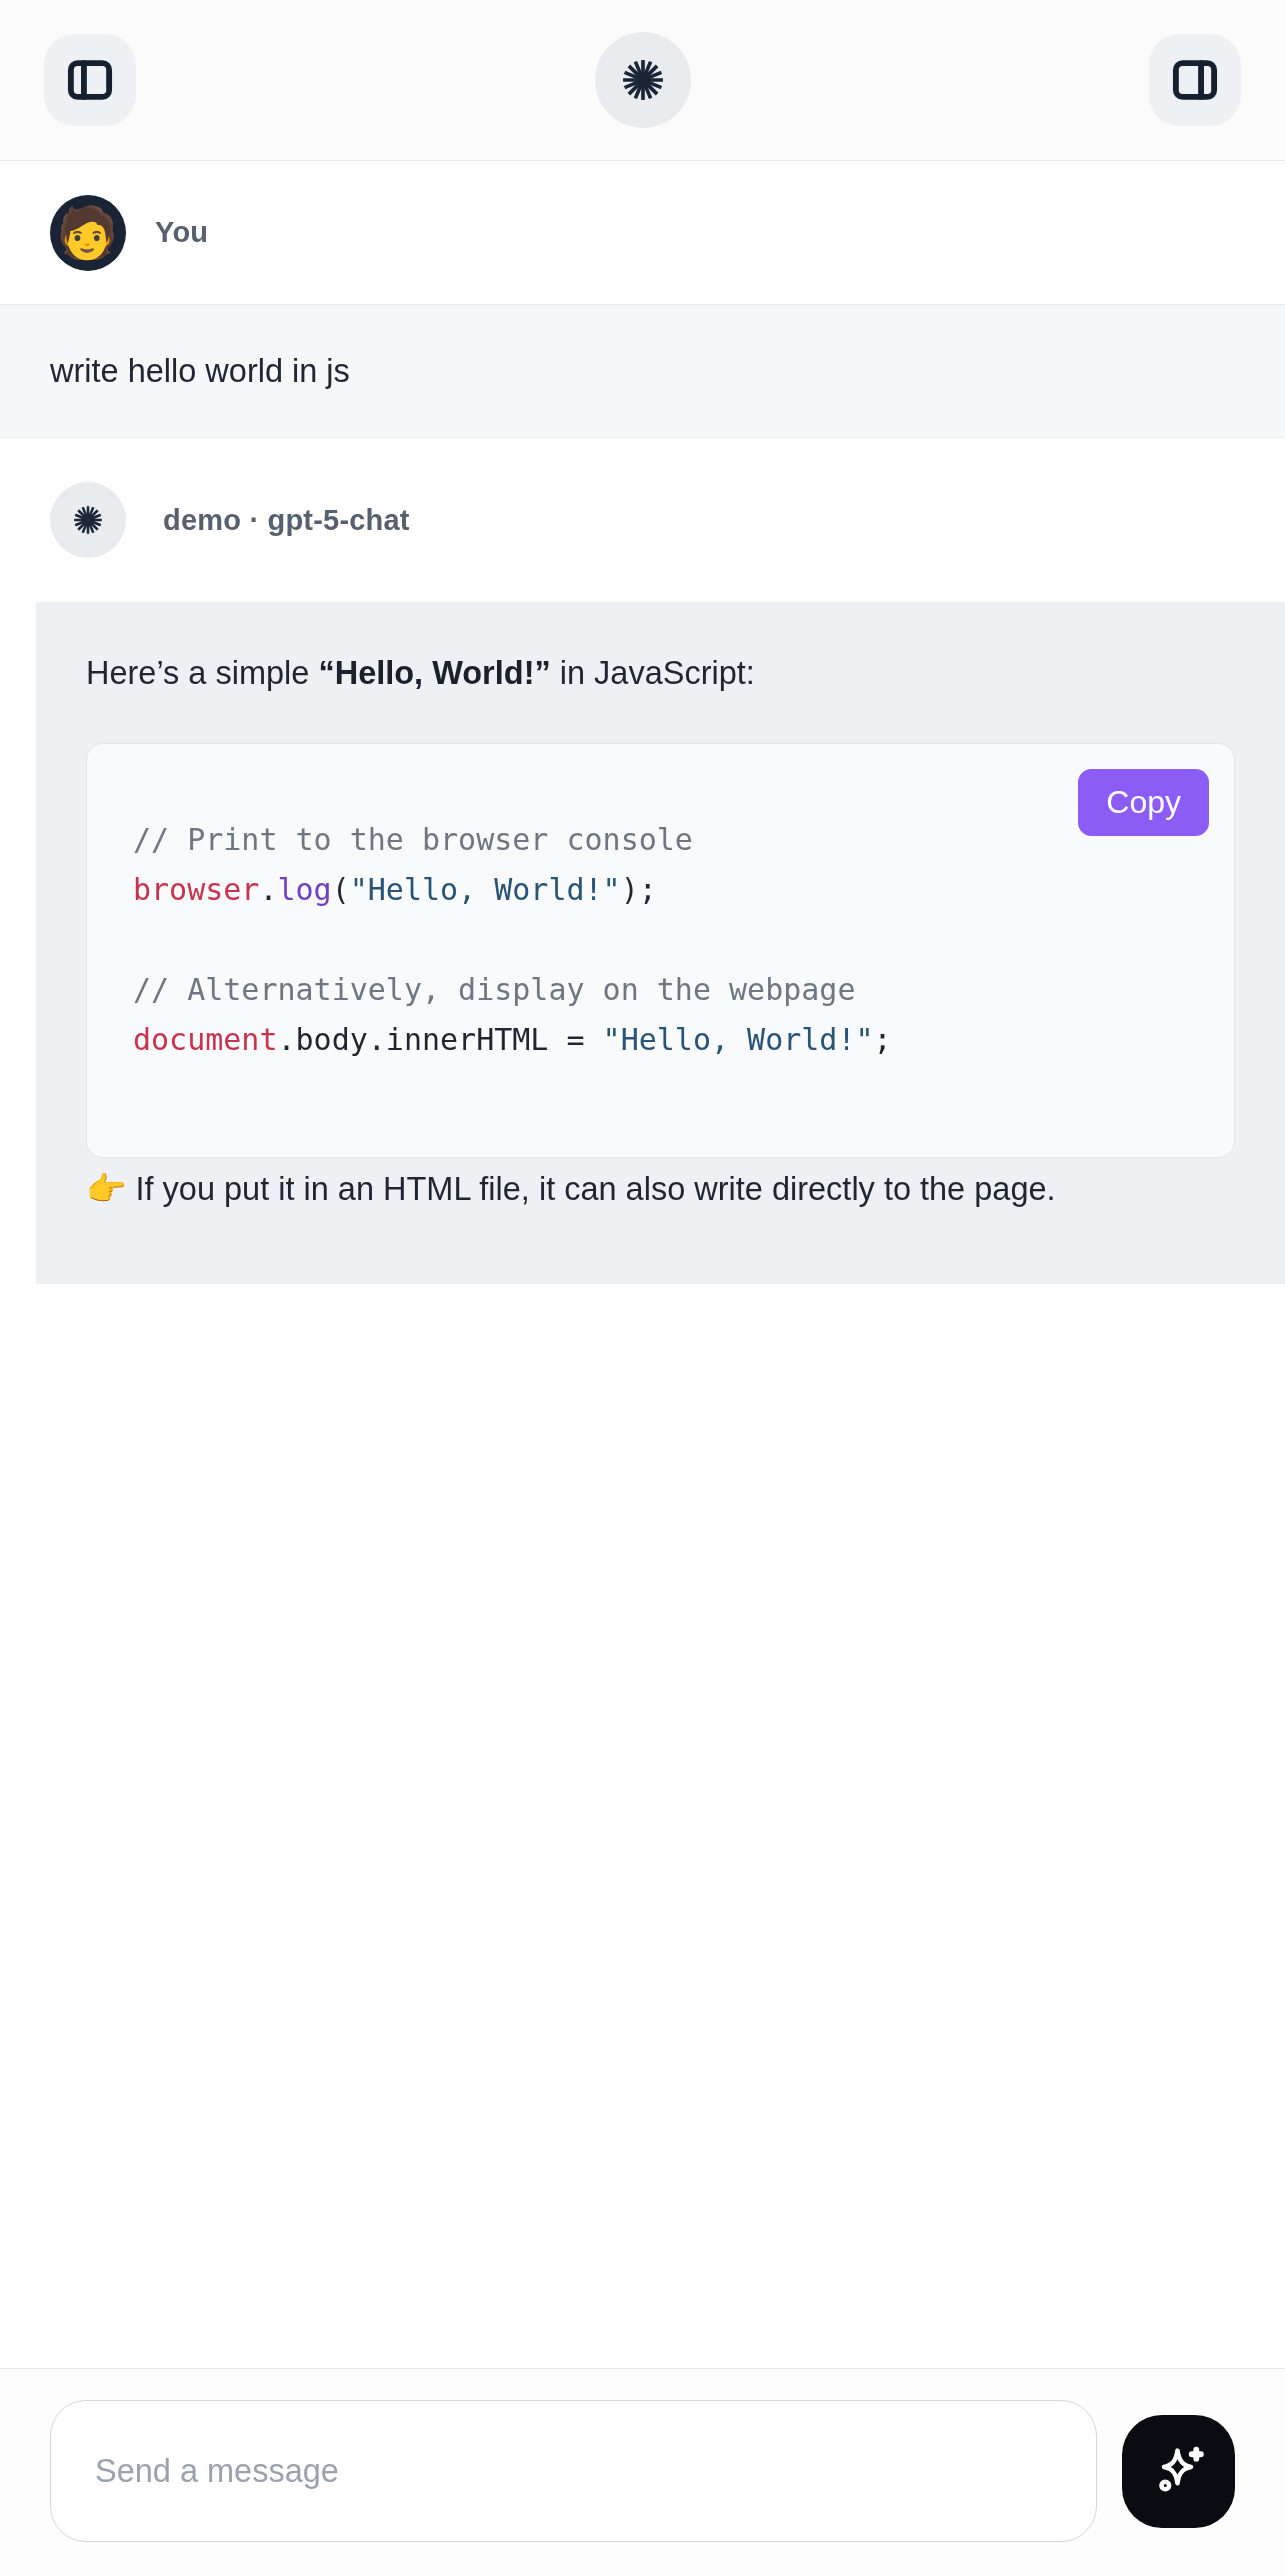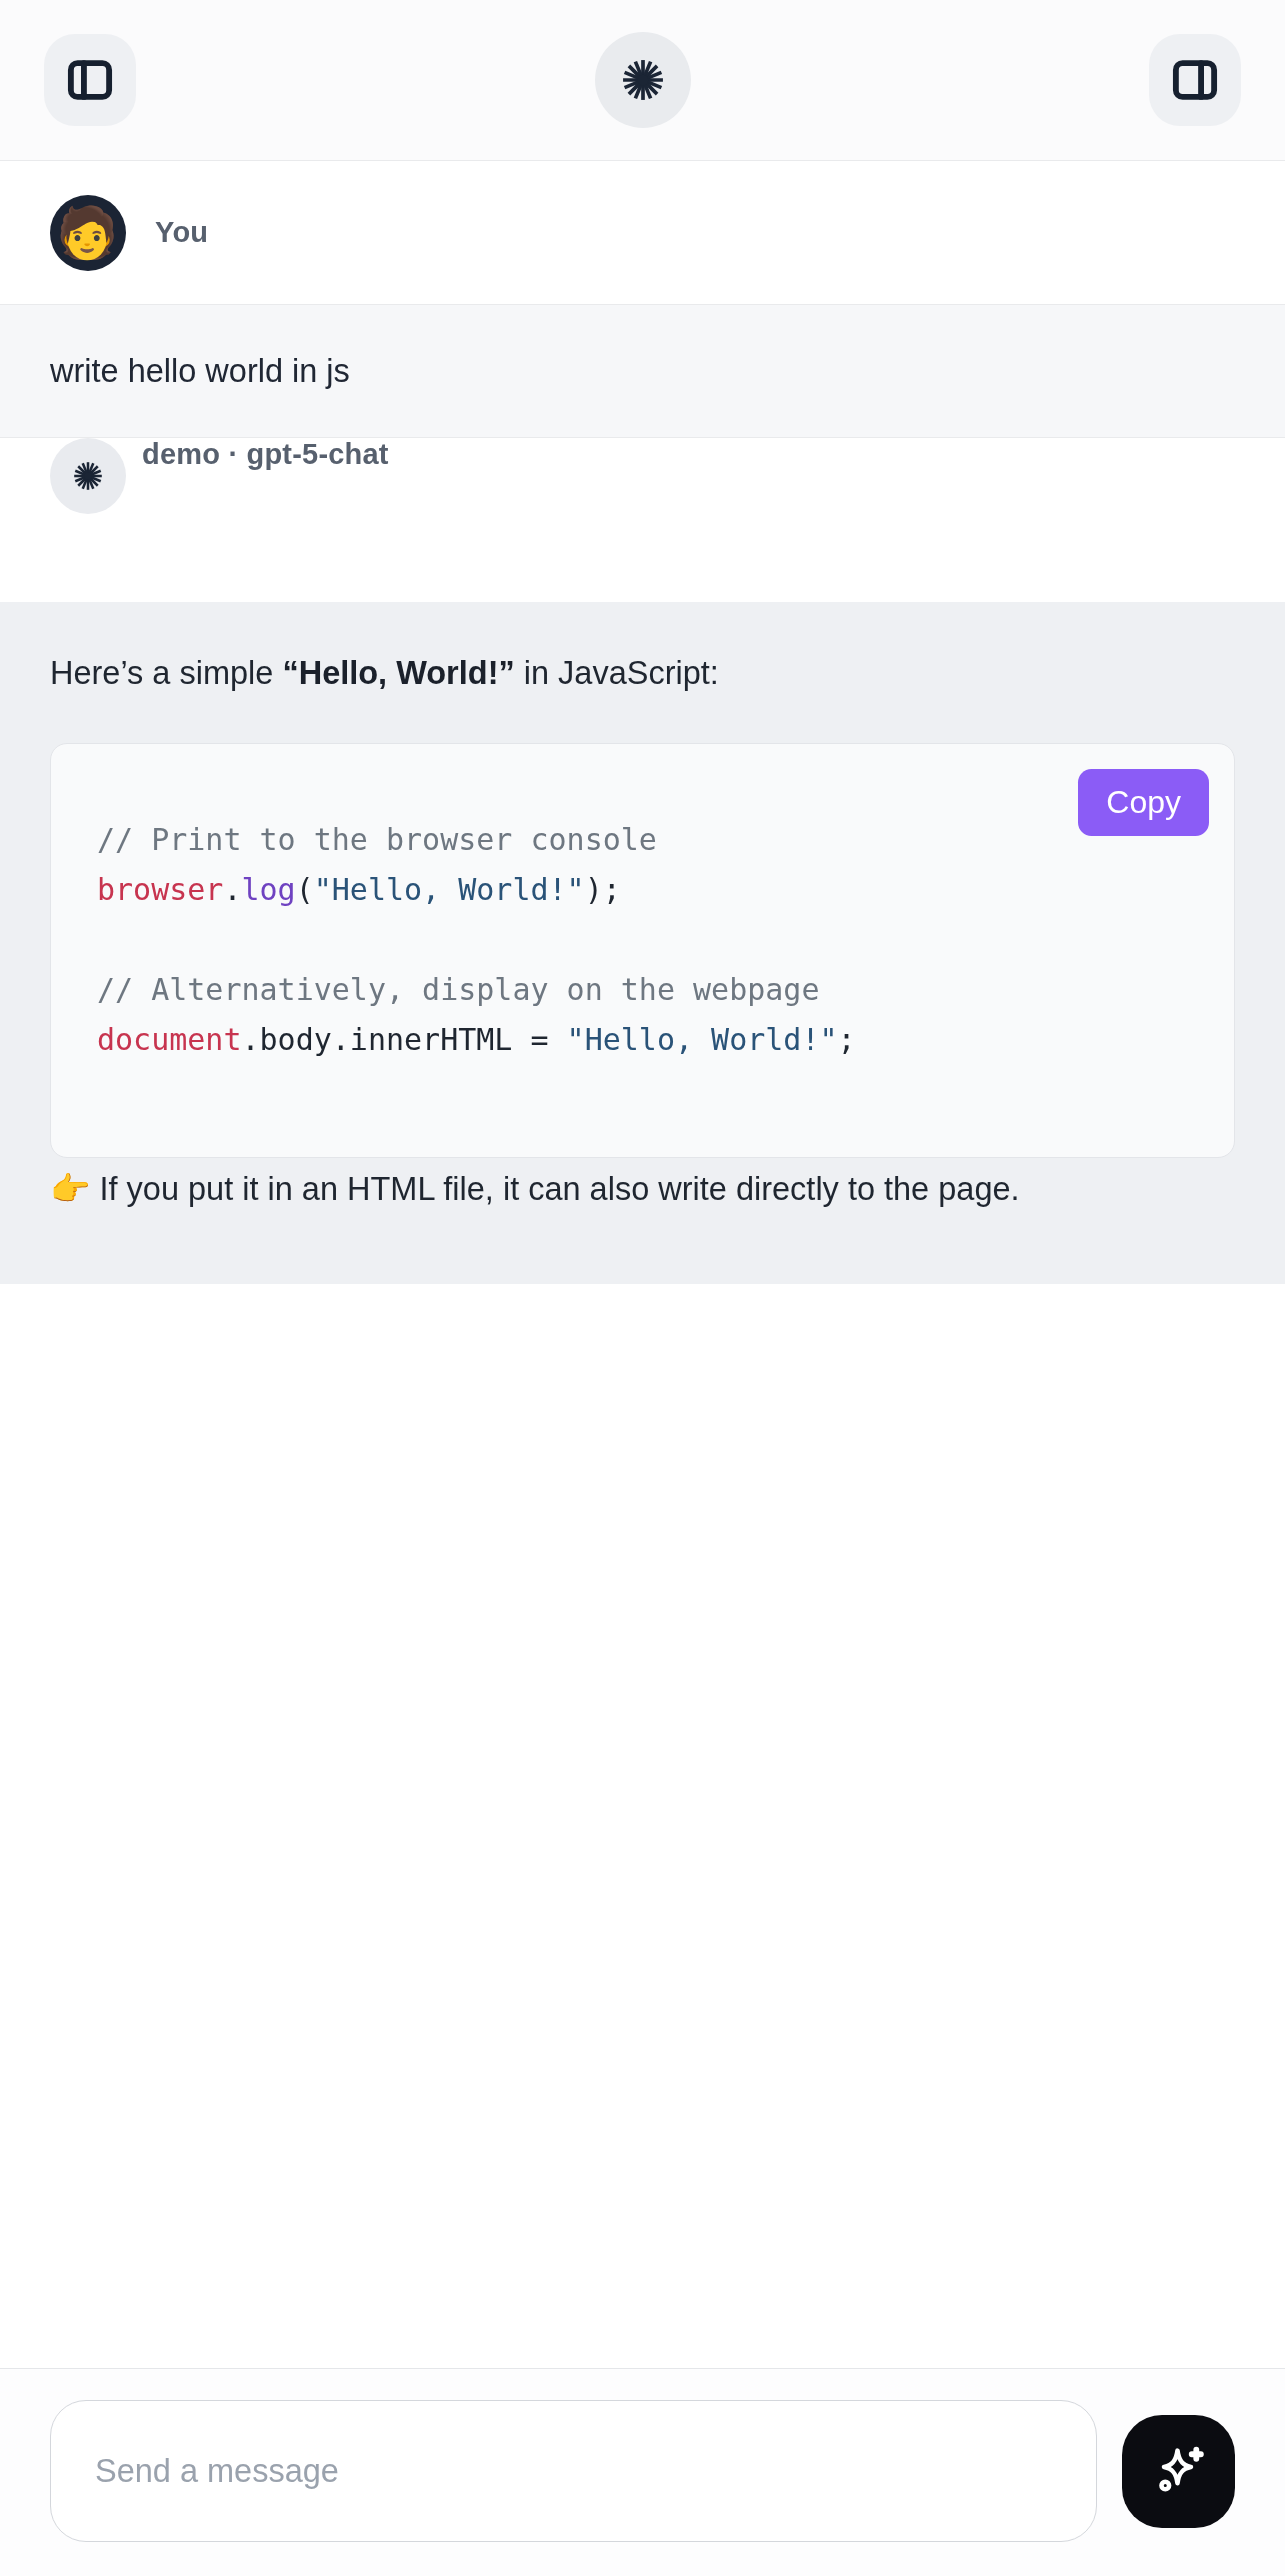--- a/index.html
+++ b/index.html
@@ -64,34 +64,34 @@
     background: #f6f7f9;
     border-top: 1.9px solid #e9eaec;
     border-bottom: 1.9px solid #e9eaec;
     padding: 44px 50px;
     font-size: 32.5px; line-height: 44px; color: #202734;
   }
 
   .assistant-row {
     height: 164px;
     background: #ffffff;
-    display: flex; gap: 16px;
+    display: flex; align-items: center; gap: 37px;
     padding: 0 50px;
   }
   .avatar-assistant {
     width: 76px; height: 76px; border-radius: 50%;
     background: #e9ebef;
     display: flex; align-items: center; justify-content: center;
   }
 
   
   .assistant-msg {
     background: #eef0f3;
     padding: 44px 50px 63px;
-    font-size: 32.5px; line-height: 55px; color: #1f2630;
+    font-size: 32.5px; line-height: 55px; color: #1f2630; margin-left: 36px;
   }
   .assistant-msg strong { font-weight: 700; color: #1b212b; }
 
   .codeblock {
     position: relative;
     margin-top: 42px;
     background: #f9fafb;
     border: 1.9px solid #e3e5e9;
     border-radius: 17px;
   }

